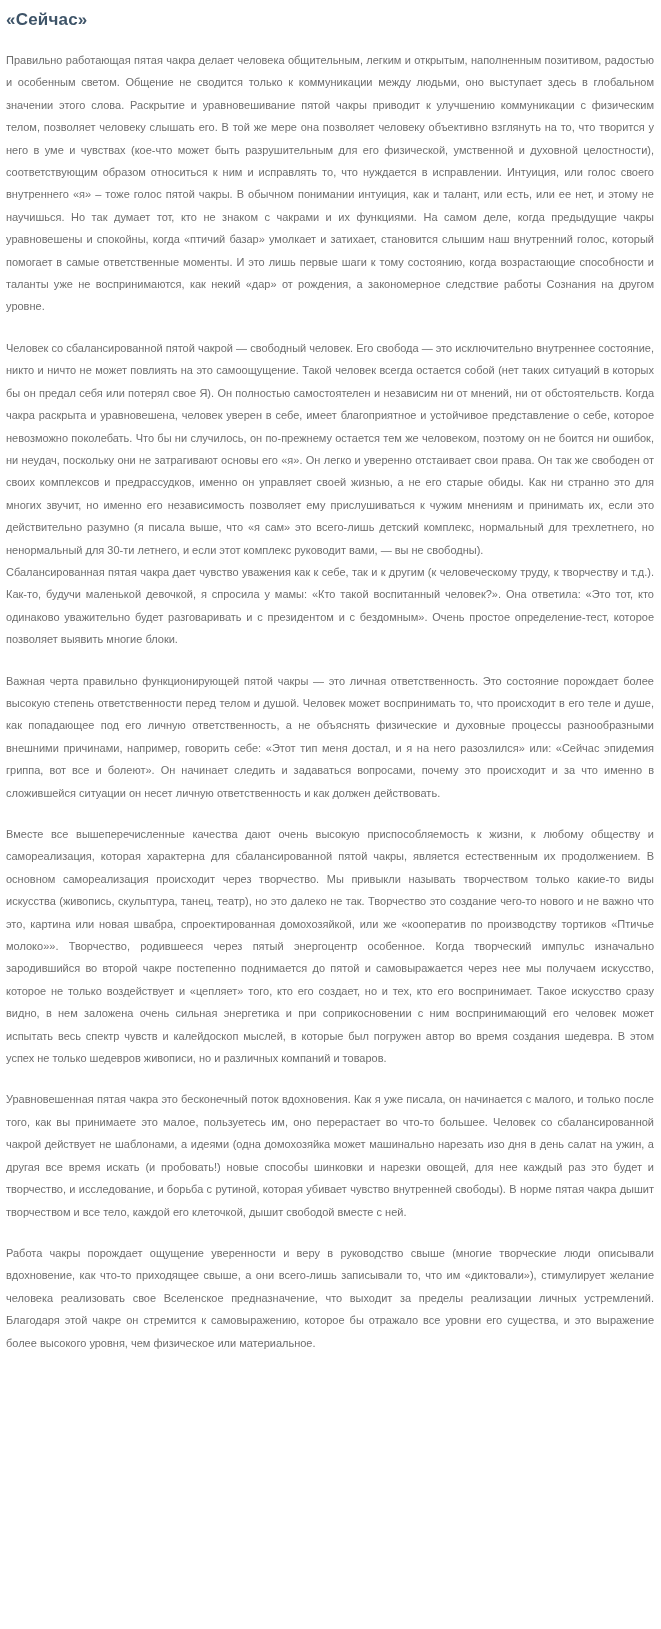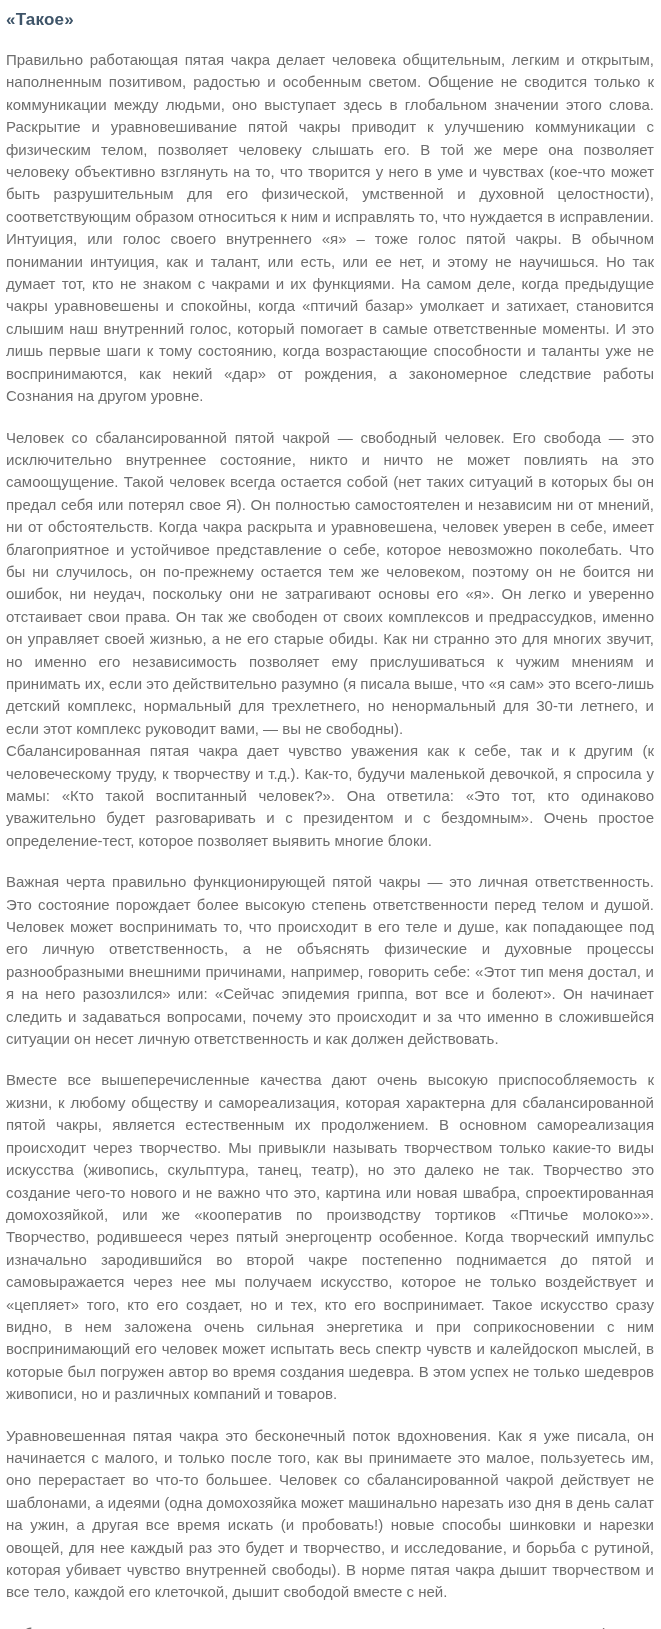--- a/index.html
+++ b/index.html
@@ -21,33 +21,33 @@
     padding: 8px 7px 28px 6px;
   }
   .article-title {
     font-size: 17px;
     font-weight: bold;
     color: var(--heading-color);
     margin: 2px 0 0 0;
     letter-spacing: 0.2px;
   }
   .para {
-    font-size: 15px;
+    font-size: 11px;
     line-height: 22.4px;
     color: var(--body-color);
     text-align: justify;
     white-space: pre-line;
     margin: 19px 0 0 0;
   }
 </style>
 </head>
 <body>
 
 <div class="article">
-  <h1 class="article-title">«Такое»</h1>
+  <h1 class="article-title">«Сейчас»</h1>
 
   <p class="para">Правильно работающая пятая чакра делает человека общительным, легким и открытым, наполненным позитивом, радостью и особенным светом. Общение не сводится только к коммуникации между людьми, оно выступает здесь в глобальном значении этого слова. Раскрытие и уравновешивание пятой чакры приводит к улучшению коммуникации с физическим телом, позволяет человеку слышать его. В той же мере она позволяет человеку объективно взглянуть на то, что творится у него в уме и чувствах (кое-что может быть разрушительным для его физической, умственной и духовной целостности), соответствующим образом относиться к ним и исправлять то, что нуждается в исправлении. Интуиция, или голос своего внутреннего «я» – тоже голос пятой чакры. В обычном понимании интуиция, как и талант, или есть, или ее нет, и этому не научишься. Но так думает тот, кто не знаком с чакрами и их функциями. На самом деле, когда предыдущие чакры уравновешены и спокойны, когда «птичий базар» умолкает и затихает, становится слышим наш внутренний голос, который помогает в самые ответственные моменты. И это лишь первые шаги к тому состоянию, когда возрастающие способности и таланты уже не воспринимаются, как некий «дар» от рождения, а закономерное следствие работы Сознания на другом уровне.</p>
   <p class="para">Человек со сбалансированной пятой чакрой — свободный человек. Его свобода — это исключительно внутреннее состояние, никто и ничто не может повлиять на это самоощущение. Такой человек всегда остается собой (нет таких ситуаций в которых бы он предал себя или потерял свое Я). Он полностью самостоятелен и независим ни от мнений, ни от обстоятельств. Когда чакра раскрыта и уравновешена, человек уверен в себе, имеет благоприятное и устойчивое представление о себе, которое невозможно поколебать. Что бы ни случилось, он по-прежнему остается тем же человеком, поэтому он не боится ни ошибок, ни неудач, поскольку они не затрагивают основы его «я». Он легко и уверенно отстаивает свои права. Он так же свободен от своих комплексов и предрассудков, именно он управляет своей жизнью, а не его старые обиды. Как ни странно это для многих звучит, но именно его независимость позволяет ему прислушиваться к чужим мнениям и принимать их, если это действительно разумно (я писала выше, что «я сам» это всего-лишь детский комплекс, нормальный для трехлетнего, но ненормальный для 30-ти летнего, и если этот комплекс руководит вами, — вы не свободны).
 Сбалансированная пятая чакра дает чувство уважения как к себе, так и к другим (к человеческому труду, к творчеству и т.д.). Как-то, будучи маленькой девочкой, я спросила у мамы: «Кто такой воспитанный человек?». Она ответила: «Это тот, кто одинаково уважительно будет разговаривать и с президентом и с бездомным». Очень простое определение-тест, которое позволяет выявить многие блоки.</p>
   <p class="para">Важная черта правильно функционирующей пятой чакры — это личная ответственность. Это состояние порождает более высокую степень ответственности перед телом и душой. Человек может воспринимать то, что происходит в его теле и душе, как попадающее под его личную ответственность, а не объяснять физические и духовные процессы разнообразными внешними причинами, например, говорить себе: «Этот тип меня достал, и я на него разозлился» или: «Сейчас эпидемия гриппа, вот все и болеют». Он начинает следить и задаваться вопросами, почему это происходит и за что именно в сложившейся ситуации он несет личную ответственность и как должен действовать.</p>
   <p class="para">Вместе все вышеперечисленные качества дают очень высокую приспособляемость к жизни, к любому обществу и самореализация, которая характерна для сбалансированной пятой чакры, является естественным их продолжением. В основном самореализация происходит через творчество. Мы привыкли называть творчеством только какие-то виды искусства (живопись, скульптура, танец, театр), но это далеко не так. Творчество это создание чего-то нового и не важно что это, картина или новая швабра, спроектированная домохозяйкой, или же «кооператив по производству тортиков «Птичье молоко»». Творчество, родившееся через пятый энергоцентр особенное. Когда творческий импульс изначально зародившийся во второй чакре постепенно поднимается до пятой и самовыражается через нее мы получаем искусство, которое не только воздействует и «цепляет» того, кто его создает, но и тех, кто его воспринимает. Такое искусство сразу видно, в нем заложена очень сильная энергетика и при соприкосновении с ним воспринимающий его человек может испытать весь спектр чувств и калейдоскоп мыслей, в которые был погружен автор во время создания шедевра. В этом успех не только шедевров живописи, но и различных компаний и товаров.</p>
   <p class="para">Уравновешенная пятая чакра это бесконечный поток вдохновения. Как я уже писала, он начинается с малого, и только после того, как вы принимаете это малое, пользуетесь им, оно перерастает во что-то большее. Человек со сбалансированной чакрой действует не шаблонами, а идеями (одна домохозяйка может машинально нарезать изо дня в день салат на ужин, а другая все время искать (и пробовать!) новые способы шинковки и нарезки овощей, для нее каждый раз это будет и творчество, и исследование, и борьба с рутиной, которая убивает чувство внутренней свободы). В норме пятая чакра дышит творчеством и все тело, каждой его клеточкой, дышит свободой вместе с ней.</p>
   <p class="para">Работа чакры порождает ощущение уверенности и веру в руководство свыше (многие творческие люди описывали вдохновение, как что-то приходящее свыше, а они всего-лишь записывали то, что им «диктовали»), стимулирует желание человека реализовать свое Вселенское предназначение, что выходит за пределы реализации личных устремлений. Благодаря этой чакре он стремится к самовыражению, которое бы отражало все уровни его существа, и это выражение более высокого уровня, чем физическое или материальное.</p>
 
 </div>

